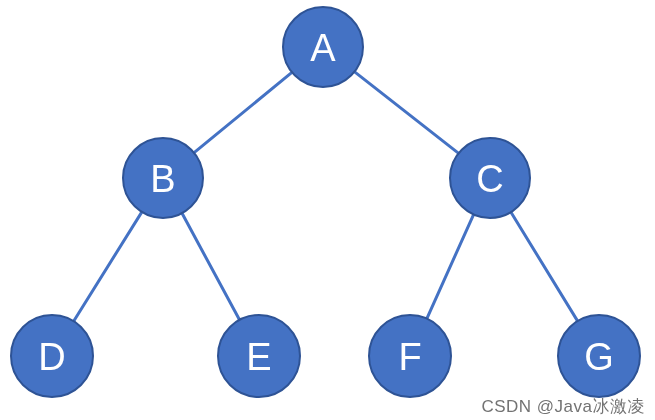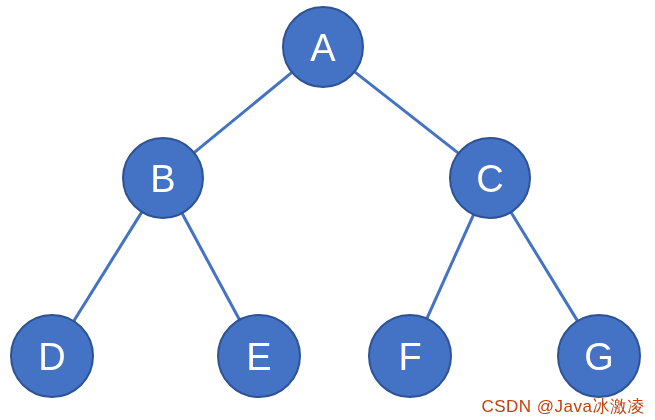--- a/index.html
+++ b/index.html
@@ -29,21 +29,21 @@
     font-size: 38px;
     fill: #ffffff;
     text-anchor: middle;
     dominant-baseline: central;
     font-weight: 400;
   }
   .watermark {
     position: absolute;
     right: 10px;
     bottom: 2px;
-    color: #c2410c;
+    color: #737373;
     font-family: "Liberation Sans", sans-serif;
     font-size: 17px;
     letter-spacing: 0.5px;
     white-space: nowrap;
     user-select: none;
   }
 </style>
 </head>
 <body>
 

